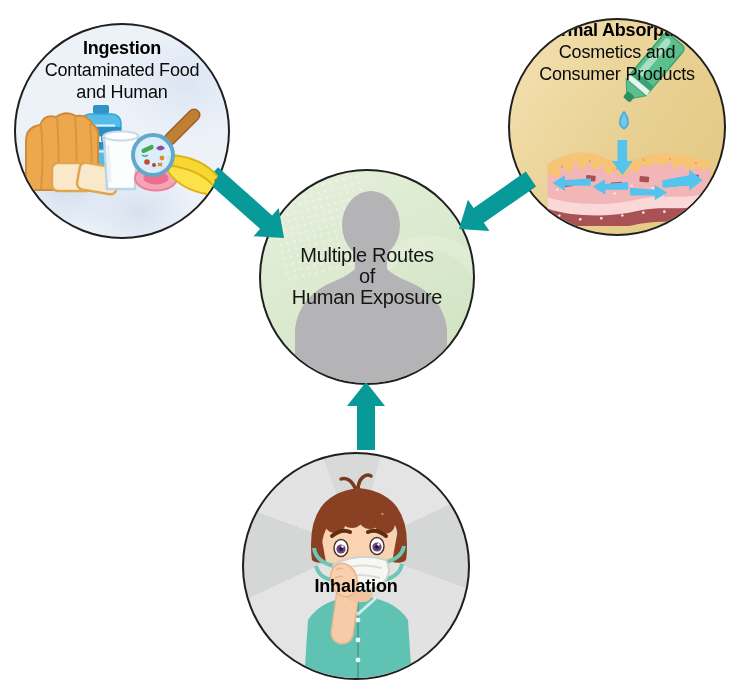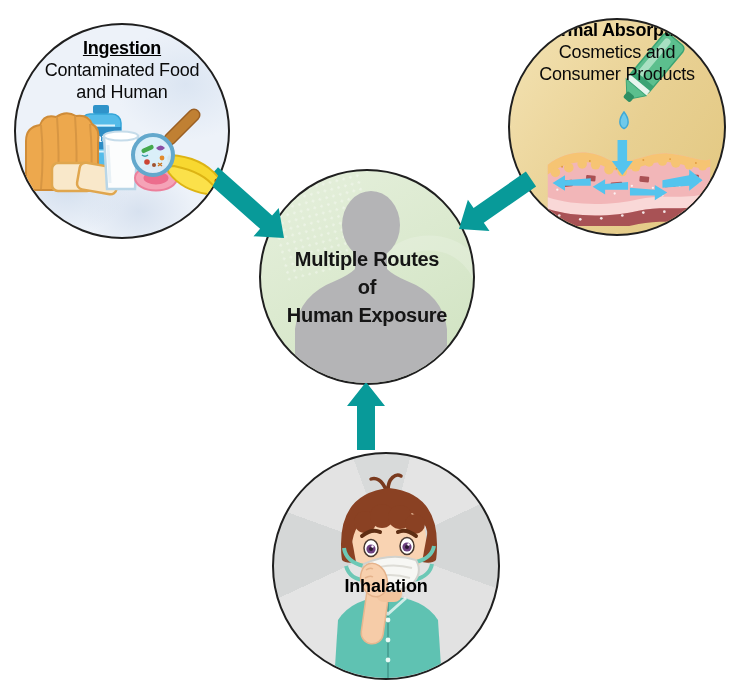--- a/index.html
+++ b/index.html
@@ -28,38 +28,38 @@
     background:linear-gradient(125deg,#f3e3b4 0%, #eed9a2 28%, #e8d092 55%, #e2c77f 100%);
   }
   .node-center { left:259px; top:169px; width:216px; height:216px;
     background:linear-gradient(150deg,#e6f0dd 0%, #dcead0 45%, #cfe2c0 100%);
   }
   .node-center::before{ 
     content:"";position:absolute;left:6%;top:5%;width:46%;height:42%;
     background-image:radial-gradient(circle, rgba(255,255,255,.65) 1px, transparent 1.5px);
     background-size:7px 7px;opacity:.55;transform:rotate(-14deg);
   }
-  .node-inhalation { left:272px; top:452px; width:228px; height:228px;
+  .node-inhalation { left:242px; top:452px; width:228px; height:228px;
     background:conic-gradient(from 210deg at 50% 42%,
       #e4e4e4 0deg 35deg, #d5d7d7 35deg 80deg, #e3e3e3 80deg 130deg,
       #d8dada 130deg 165deg, #e4e4e4 165deg 215deg, #d5d7d7 215deg 260deg,
       #e2e2e2 260deg 310deg, #d8dada 310deg 340deg, #e4e4e4 340deg 360deg);
     text-decoration:underline;
   }
 
   
   .title{font-weight:700;font-size:18px;line-height:1.2;color:#000;
     white-space:pre-line;position:relative;z-index:3;letter-spacing:-0.2px;}
   .sub{font-weight:400;font-size:18px;line-height:1.22;color:#0a0a0a;
     white-space:pre-line;position:relative;z-index:3;letter-spacing:-0.2px;}
-  .node-ingestion .title{margin-top:13px;text-decoration:underline;}
+  .node-ingestion .title{margin-top:13px;}
   .node-dermal   .title{}
   .center-text{
     position:absolute;left:0;right:0;top:74px;z-index:3;
-    font-weight:700;font-size:20px;line-height:28px;color:#151515;
+    font-weight:400;font-size:20px;line-height:21px;color:#151515;
     white-space:pre-line;letter-spacing:-0.3px;
   }
   .inh-text{position:absolute;left:0;right:0;top:122px;z-index:3;}
   .inh-text .title{margin-top:0;}
 
   
   .svg-food {position:absolute;left:8px; top:80px; width:200px;height:92px; z-index:1;}
   .svg-skin {position:absolute;left:36px;top:120px;width:166px;height:86px; z-index:1;}
   .svg-tube {position:absolute;left:100px;top:8px; width:98px; height:106px;z-index:2;}
   .svg-sil  {position:absolute;left:0;   top:0;   width:216px;height:216px;z-index:1;}

